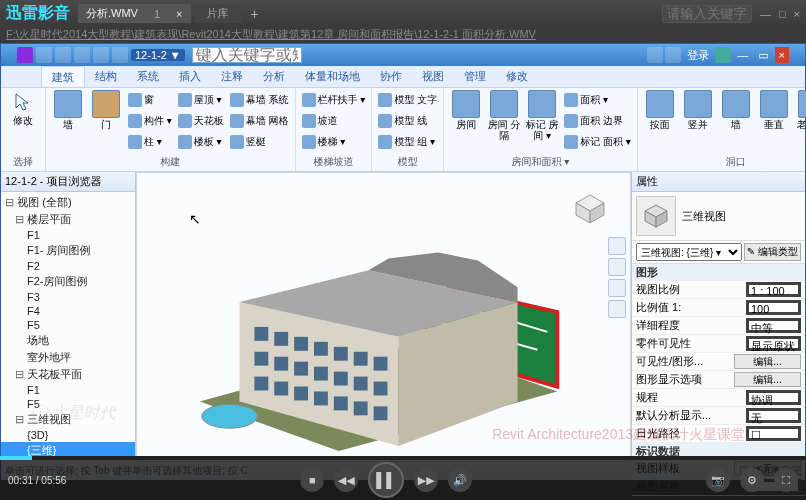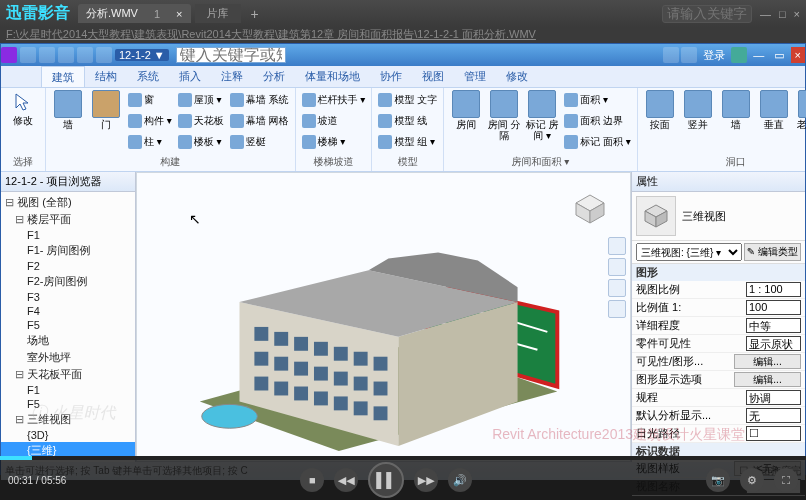--- a/index.html
+++ b/index.html
@@ -8,21 +8,21 @@
 .player-title .logo { color: #3de0ff; font-weight: bold; margin-right: 8px; font-size: 16px; }
 .player-tab { background: #555; padding: 2px 8px; border-radius: 3px 3px 0 0; margin-right: 4px; color: #eee; display:flex; align-items:center; gap:16px;}
 .player-tab-inactive { background: #444; padding: 2px 12px; color: #aaa; }
 .player-plus { color: #aaa; padding: 0 10px; font-size: 14px; }
 .player-spacer { flex: 1; }
 .player-search { background: #4a4a4a; border: 1px solid #555; height: 18px; width: 90px; color: #999; padding: 0 4px; border-radius: 3px; }
 .player-win { display: flex; gap: 8px; margin-left: 8px; color: #aaa; }
 .player-win span { cursor: pointer; }
 .player-path { height: 16px; background: #3a3a3a; color: #888; font-size: 11px; padding: 0 6px; overflow:hidden; white-space:nowrap;text-decoration:underline;}
 .app-win { position: relative; height: 432px; background: #e6eefc; border: 1px solid #2a5da8; }
-.app-qat { height: 22px; background: linear-gradient(#5fa9e8,#3b7cc7); display: flex; align-items: center; padding: 0 0; gap: 3px; }
+.app-qat { height: 22px; background: linear-gradient(#5fa9e8,#3b7cc7); display: flex; align-items: center; padding: 0 16px; gap: 3px; }
 .qat-ico { width: 16px; height: 16px; background: rgba(255,255,255,0.2); border-radius: 2px; }
 .app-qat .doc { color: #fff; padding: 0 4px; background:#2a5da8; border-radius:2px;}
 .app-qat input { height: 16px; width: 110px; font-size: 16px; border: 1px solid #7aa8d8; padding: 0 3px; margin-left: 4px; }
 .app-qat .right { margin-left: auto; display: flex; gap: 2px; align-items:center;}
 .app-qat .right span { color: #fff; padding: 0 4px; }
 .wclose { background: #d04030; color:#fff; padding: 0 8px; height:16px; line-height:16px;}
 .ribbon-tabs { height: 22px; background: #e6eefc; display: flex; padding-left: 40px; border-bottom: 1px solid #c0d4f0; }
 .ribbon-tabs .tab { padding: 3px 10px; color: #2a5da8; cursor: pointer; }
 .ribbon-tabs .tab.active { background: #f5f9ff; border: 1px solid #c0d4f0; border-bottom: none; }
 .ribbon { height: 84px; background: #f5f9ff; display: flex; border-bottom: 1px solid #c0d4f0; }
@@ -59,21 +59,21 @@
 .props { width: 174px; background: #fcfcfc; border-left: 1px solid #c0c8d8; }
 .props-title { background: linear-gradient(#f0f4fc,#dce8f8); padding: 2px 4px; font-size: 11px; border-bottom: 1px solid #c0c8d8; }
 .props-head { display: flex; align-items: center; padding: 4px; gap: 6px; }
 .props-head .ico { width: 40px; height: 40px; background: #eee; border: 1px solid #ccc; display:flex; align-items:center; justify-content:center;}
 .props-drop { display: flex; padding: 2px 4px; gap: 2px; border-top:1px solid #ddd; border-bottom:1px solid #ddd;}
 .props-drop select { flex: 1; font-size: 10px; height:18px;}
 .props-drop button { font-size: 10px; background:#e8e8e8; border:1px solid #aaa; padding:0 2px; height:18px;}
 .props-group { background: #e8f0fa; padding: 1px 4px; font-weight: bold; color:#333; }
 .props-row { display: flex; padding: 1px 4px; border-bottom: 1px solid #eee; }
 .props-row .k { flex: 1; }
-.props-row .v { width: 55px; background: #fff; border: 1px solid #404040; padding: 0 2px; text-align:left; height:15px;}
+.props-row .v { width: 55px; background: #fff; border: 3px solid #404040; padding: 0 2px; text-align:left; height:15px;}
 .props-row .vbtn { width:67px; font-size:10px; background:#e8e8e8; border:1px solid #aaa; text-align:center; height:15px;}
 
 .status { height: 18px; background: linear-gradient(#f0f4fc,#e0ecfa); font-size: 10px; padding: 0 4px; color: #444; display:flex; align-items:center; overflow:hidden; white-space:nowrap;}
 
 .player-ctrl { position: absolute; left: 0; right: 0; bottom: 0; height: 44px; display:flex; flex-direction:column;}
 .progress { height: 4px; background: #222; position: relative; }
 .progress-fill { height: 100%; width: 4%; background: #3de0ff; }
 .ctrlbar { flex:1; background: rgba(20,20,20,0.8); display: flex; align-items: center; color: #ddd; padding: 0 8px; gap: 10px; }
 .ctrlbar .time { font-size: 10px; }
 .ctrl-btn { width: 24px; height: 24px; border-radius: 12px; background: #444; display:flex; align-items:center; justify-content:center; color:#ccc;}

